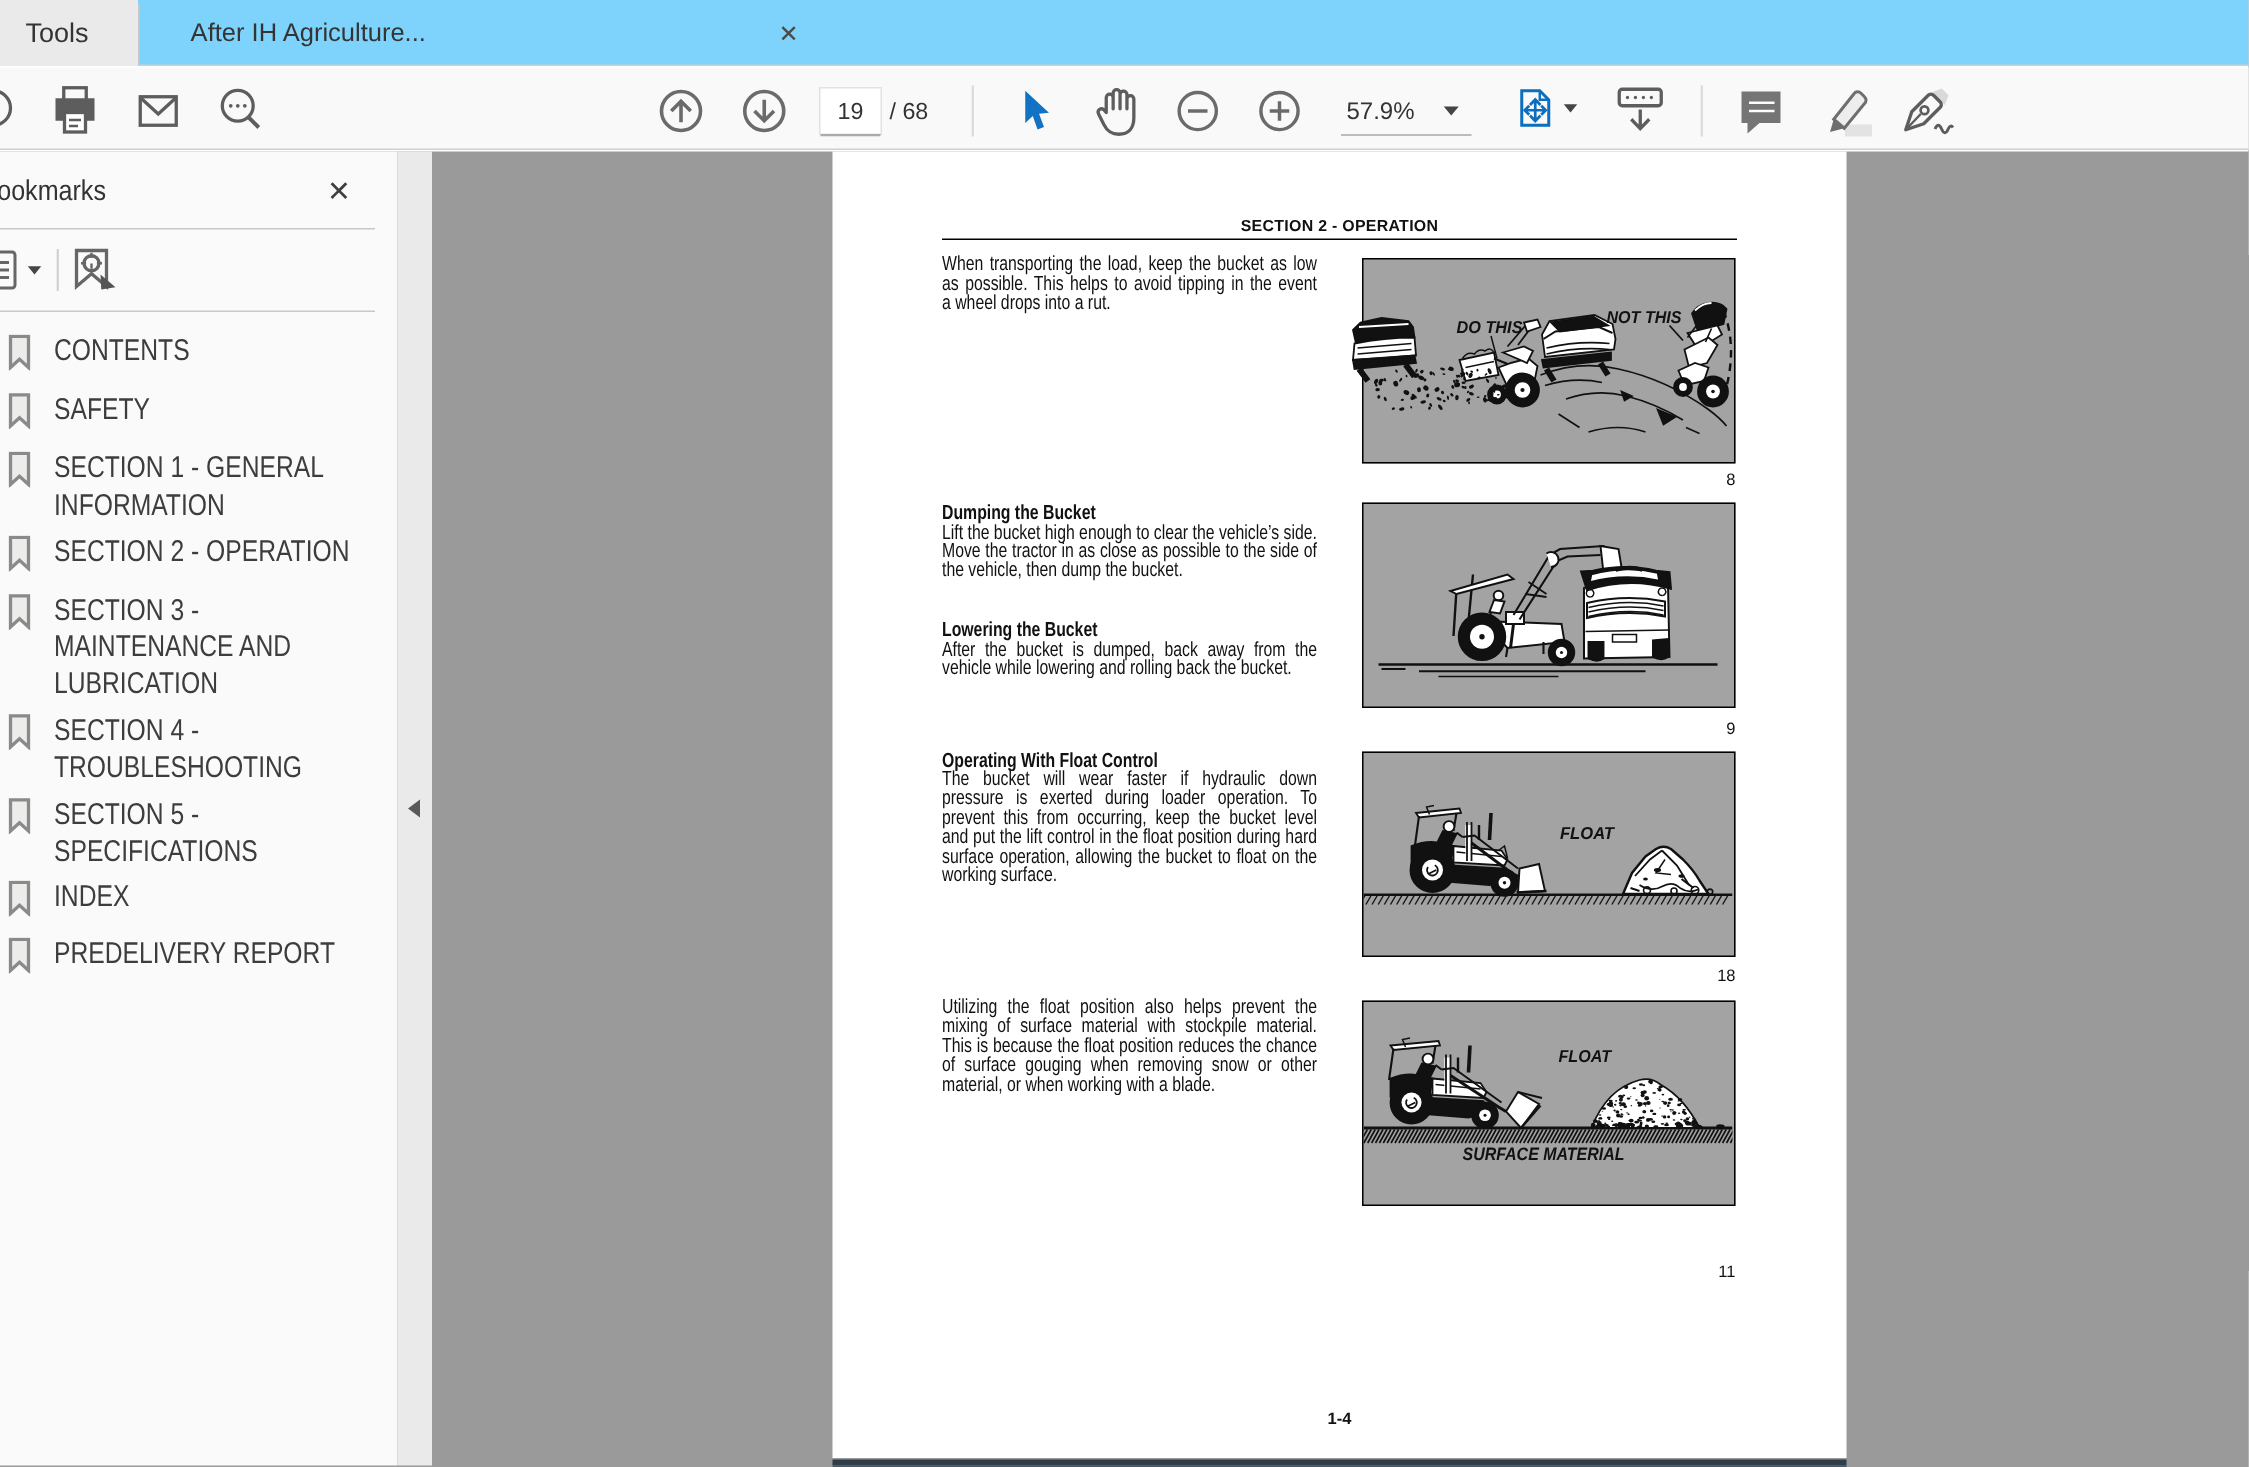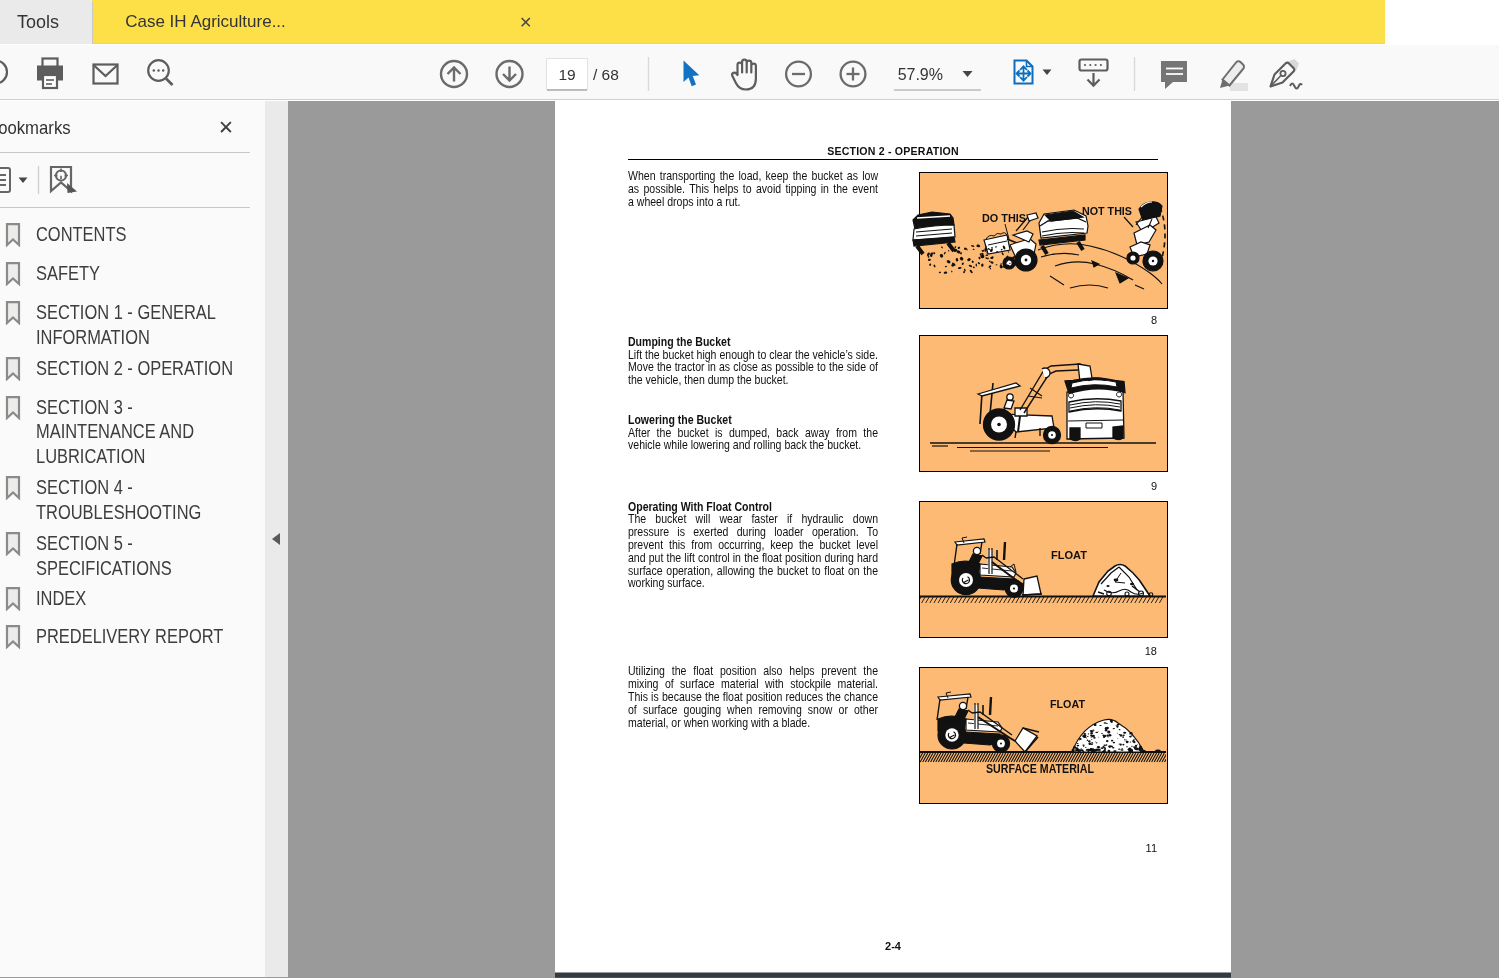--- a/index.html
+++ b/index.html
@@ -1,47 +1,47 @@
 <!DOCTYPE html>
 <html><head>
 <meta charset="utf-8">
 <style>
   html,body{margin:0;padding:0;width:1499px;height:978px;overflow:hidden;
     font-family:"Liberation Sans",sans-serif;}
   *{box-sizing:border-box;}
   .abs{position:absolute;}
   
-  #tabbar{position:absolute;left:0;top:0;width:1385px;height:44px;background:#fde047;
+  #tabbar{position:absolute;left:0;top:0;width:1499px;height:44px;background:#7dd3fc;
     border-bottom:1px solid #cfcfcf;}
   .tab{position:absolute;top:0;height:44px;color:#343434;font-size:17px;
     display:flex;align-items:center;justify-content:center;}
   #toolbar{position:absolute;left:0;top:45px;width:1499px;height:55px;background:#f9f9f9;
     border-bottom:1px solid #d0d0d0;}
   #mainrow{position:absolute;left:0;top:101px;width:1499px;height:877px;background:#9a9a9a;}
   #sidebar{position:absolute;left:0;top:0;width:265px;height:876px;background:#fafafa;}
   #strip{position:absolute;left:265px;top:0;width:23px;height:876px;background:#eaeaea;}
   .bkrow{position:absolute;left:36px;color:#3d3d3d;font-size:20px;line-height:20px;white-space:nowrap;transform:scaleX(0.822);transform-origin:0 0;}
   .bki{position:absolute;left:5px;}
   
   #page{position:absolute;left:555px;top:0;width:676px;height:871px;background:#fff;color:#111;}
   .col{transform:scaleX(0.7752);transform-origin:0 0;}
   .jl{width:322.5px;text-align:justify;text-align-last:justify;height:12.9px;line-height:12.9px;
       font-size:13.6px;white-space:nowrap;}
   .jl.last{text-align-last:left;}
   .ph{font-weight:bold;font-size:13.6px;line-height:13px;}
-  .figbox{position:absolute;left:364px;width:249px;height:137px;border:1.5px solid #000;background:#fdba74;}
+  .figbox{position:absolute;left:353px;width:249px;height:137px;border:1.5px solid #000;background:#a3a3a3;font-style:italic;}
   .fignum{position:absolute;left:353px;width:249px;text-align:right;font-size:11px;color:#111;}
 </style>
 </head>
 <body>
 
 <div id="tabbar">
   <div class="tab" style="left:0;width:92px;background:#eaeaea;font-size:18px;justify-content:flex-end;padding-right:33px;">Tools</div>
   <div class="abs" style="left:92px;top:2px;width:1px;height:42px;background:#c9c9c9;"></div>
-  <div class="tab" style="left:93px;width:225px;">Case IH Agriculture...</div>
+  <div class="tab" style="left:93px;width:225px;">After IH Agriculture...</div>
   <div class="abs" style="left:519px;top:13px;color:#4a4a4a;font-size:16px;">✕</div>
 </div>
 
 <div id="toolbar">
 <svg width="1499" height="55" viewBox="0 0 1499 55" style="position:absolute;left:0;top:0;">
   <g fill="none" stroke="#5d5d5d" stroke-width="2.2">
 
     <circle cx="-4.5" cy="27" r="11.5"></circle>
 
     <g>
@@ -912,17 +912,17 @@
               <ellipse cx="168.4" cy="81.8" rx="2.0" ry="1.0"></ellipse>
               <ellipse cx="208.6" cy="81.6" rx="1.0" ry="0.5"></ellipse>
               <ellipse cx="179.5" cy="83.0" rx="1.3" ry="0.6"></ellipse>
               <ellipse cx="178.1" cy="81.6" rx="2.3" ry="1.1"></ellipse>
               <ellipse cx="199.3" cy="81.2" rx="1.2" ry="0.6"></ellipse>
             </g>
         </svg>
       </div>
       <div class="fignum" style="top:709px;margin-top:32px;">11</div>
     </div>
-    <div class="abs" style="left:0;top:839px;width:676px;text-align:center;font-size:11px;font-weight:bold;">2-4</div>
+    <div class="abs" style="left:0;top:839px;width:676px;text-align:center;font-size:11px;font-weight:bold;">1-4</div>
   </div>
   <div class="abs" style="left:555px;top:871.5px;width:676px;height:4px;background:#2e3d47;"></div>
   <div class="abs" style="left:555px;top:875.5px;width:676px;height:2px;background:#46555f;"></div>
 </div>
 
 </body></html>

